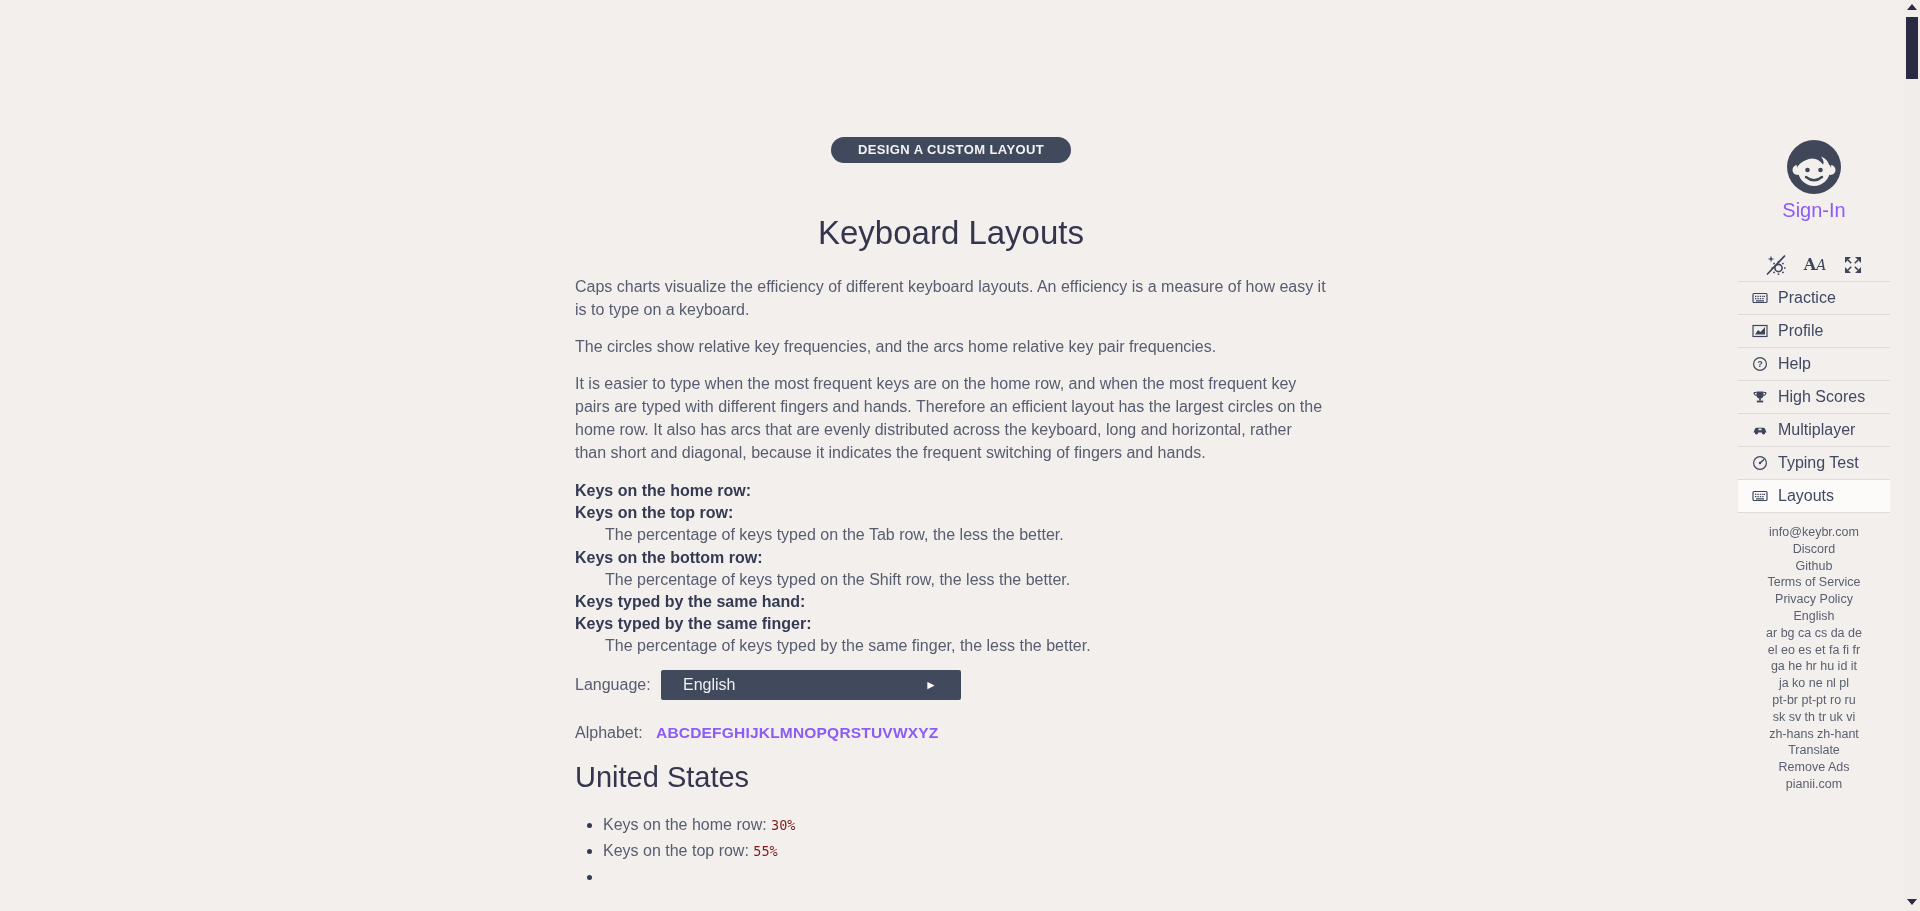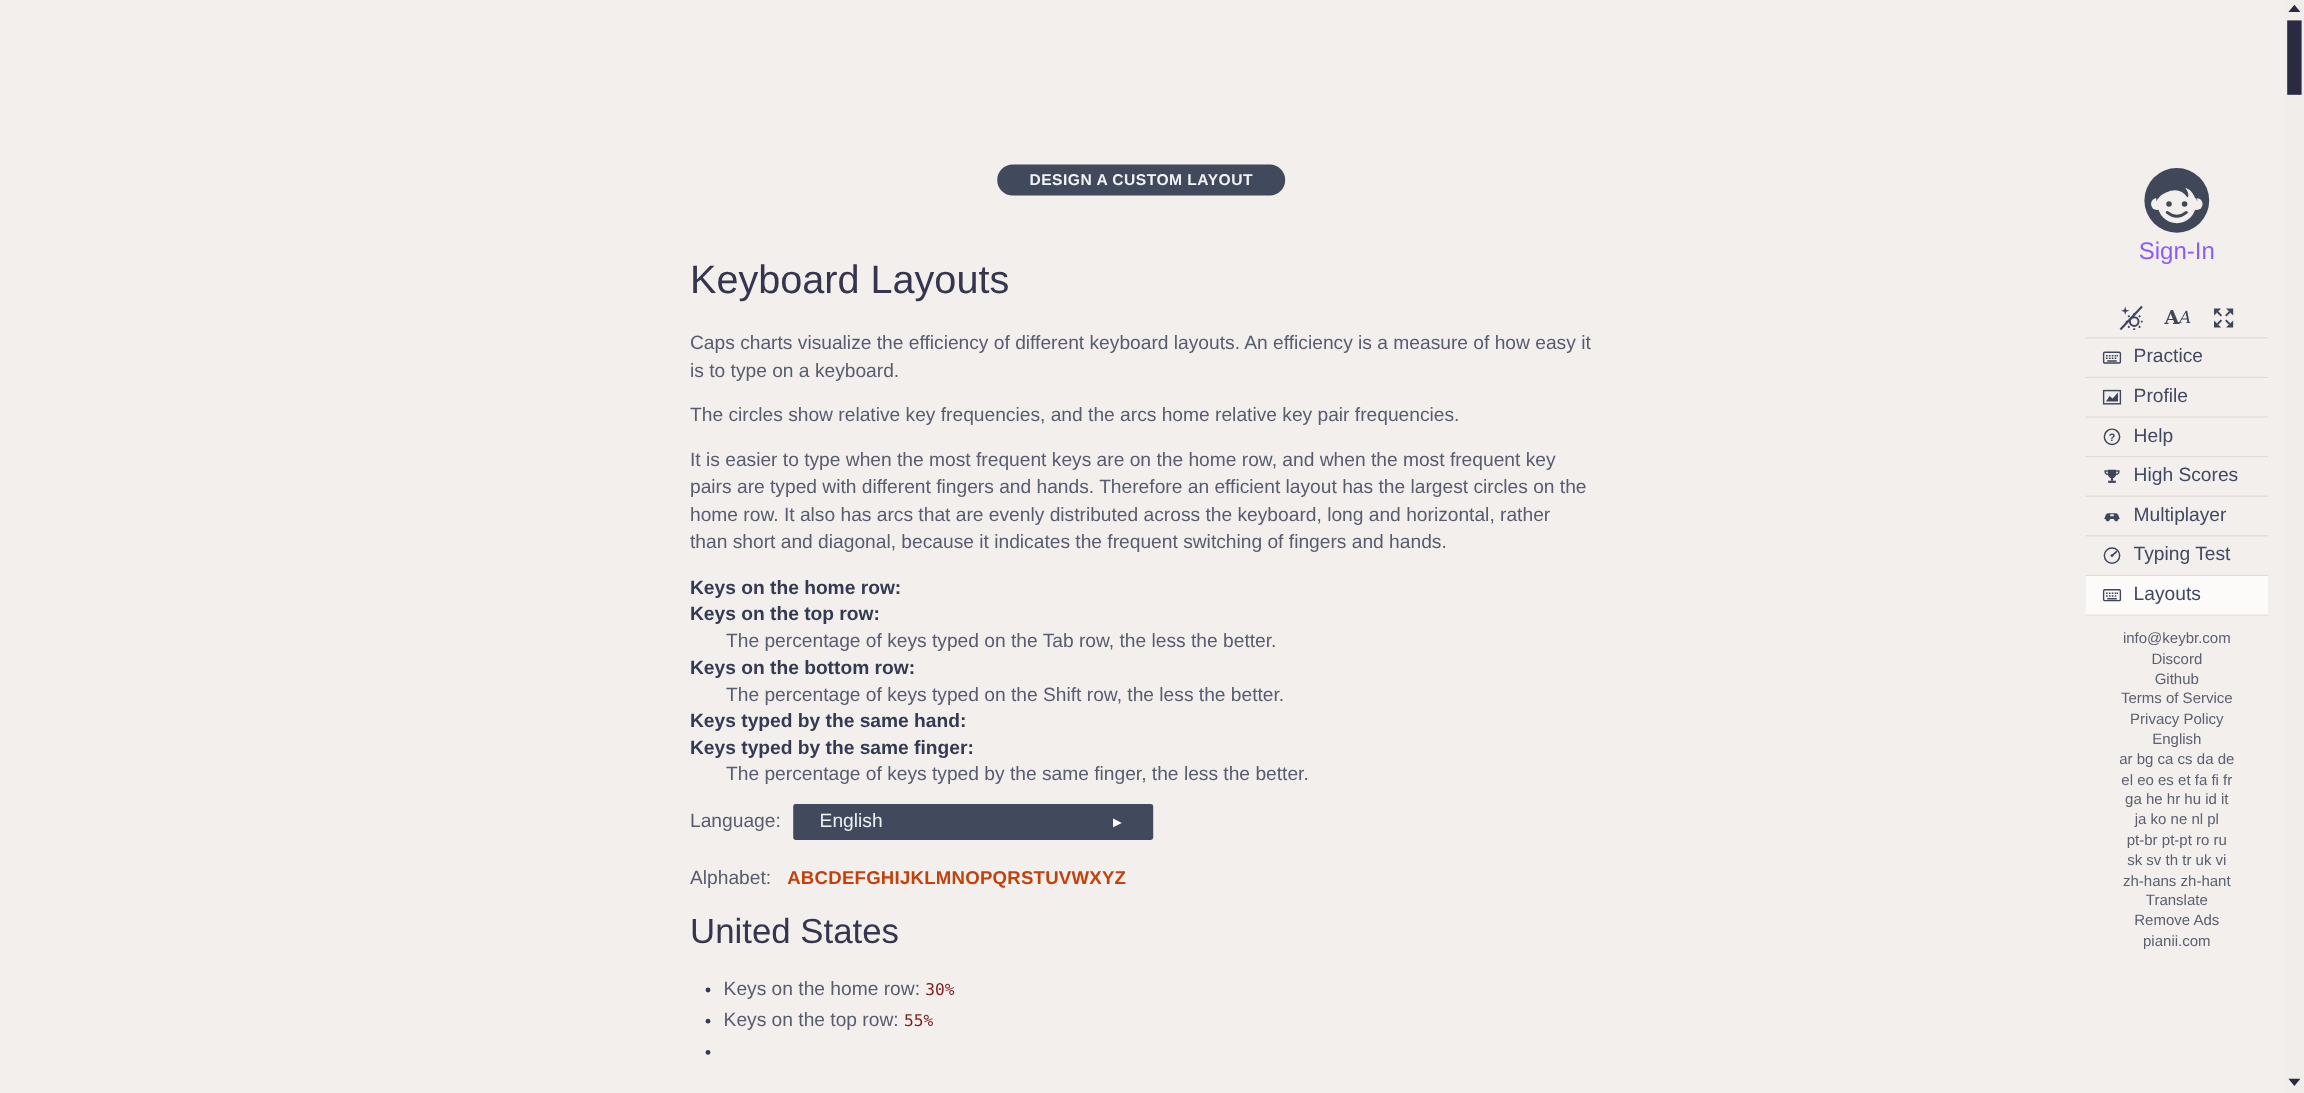--- a/index.html
+++ b/index.html
@@ -12,36 +12,36 @@
   a { color:inherit; text-decoration:none; }
 
   
   .content { position:absolute; left:575px; top:0; width:752px; }
   .btn-row { padding-top:137px; text-align:center; }
   .btn-dark {
     display:inline-block; background:#404a5c; color:#f3f3f5; border:none;
     border-radius:13px; font-family:inherit; font-size:13px; font-weight:bold;
     letter-spacing:.4px; height:26px; line-height:26px; padding:0 27px; cursor:pointer;
   }
-  h1 { margin:50px 0 0; font-size:33px; line-height:40px; font-weight:400; color:#35364e; }
+  h1 { margin:50px 0 0; font-size:33px; line-height:40px; font-weight:400; color:#35364e;text-align:center; }
   .content p { margin:14px 0 0; line-height:23px; color:#575c6f; }
   .content p.first { margin-top:22px; }
   dl { margin:16px 0 0; }
   dt { font-weight:bold; color:#333a52; line-height:22.2px; }
   dd { margin:0 0 0 30px; line-height:22.2px; }
   .language-row { display:flex; align-items:center; margin-top:12px; }
   .language-label { width:86px; }
   .select {
     position:relative; width:300px; height:30px; background:#404a5c; color:#eef0f3;
     display:flex; align-items:center; padding-left:22px; border-radius:2px; cursor:pointer;
   }
   .select .arrow { position:absolute; right:24px; font-size:12px; color:#fdfdfd; }
   .alphabet-row { margin-top:24px; display:flex; align-items:baseline; }
   .alphabet-label { width:81px; }
-  .alphabet-value { font-weight:bold; color:#c2410c; font-size:15.5px; letter-spacing:.2px; }
+  .alphabet-value { font-weight:bold; color:#8b5cf6; font-size:15.5px; letter-spacing:.2px; }
   h2 { margin:17px 0 0; font-size:29px; line-height:36px; font-weight:400; color:#35364e; }
   .content ul { margin:17px 0 0; padding-left:28px; }
   .content li { line-height:26px; color:#575c6f; }
   .content li::marker { color:#333a52; }
   .value-mono { font-family:"DejaVu Sans Mono", monospace; font-size:13.5px; color:#7f1d1d; }
 
   
   .sidebar { position:absolute; left:1738px; top:0; width:152px; }
   .account { text-align:center; padding-top:139px; }
   .signin-label { margin-top:4px; font-size:20px; color:#8b5cf6; line-height:22px; }

